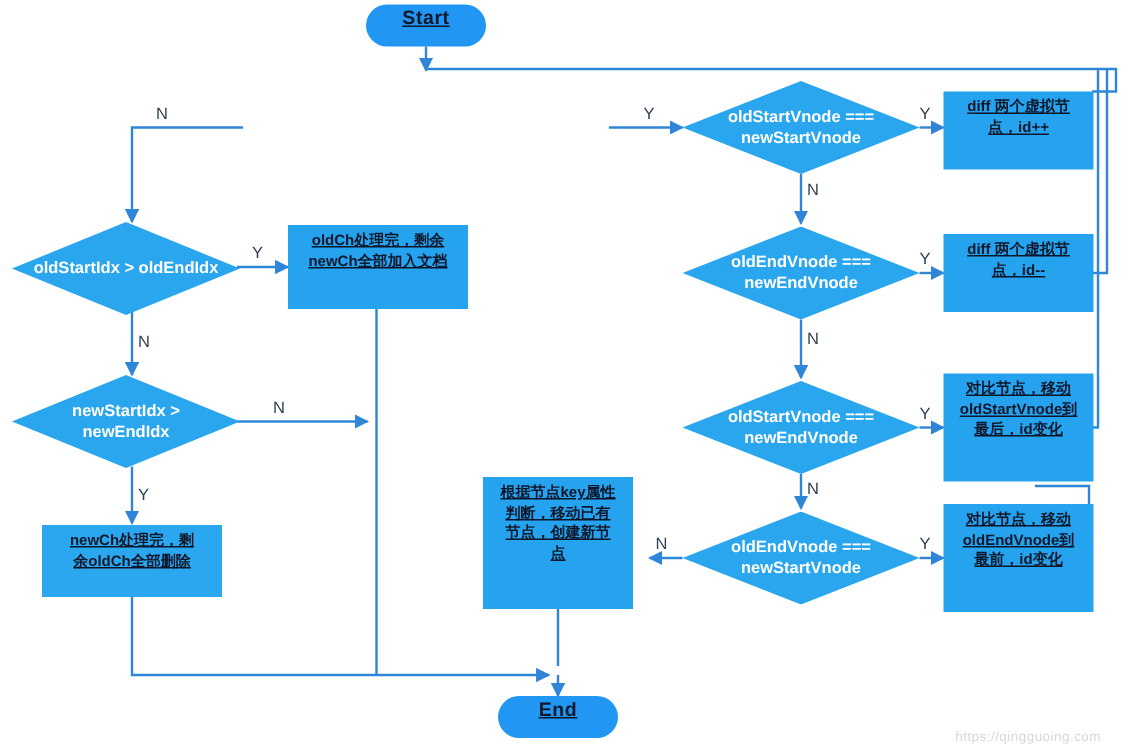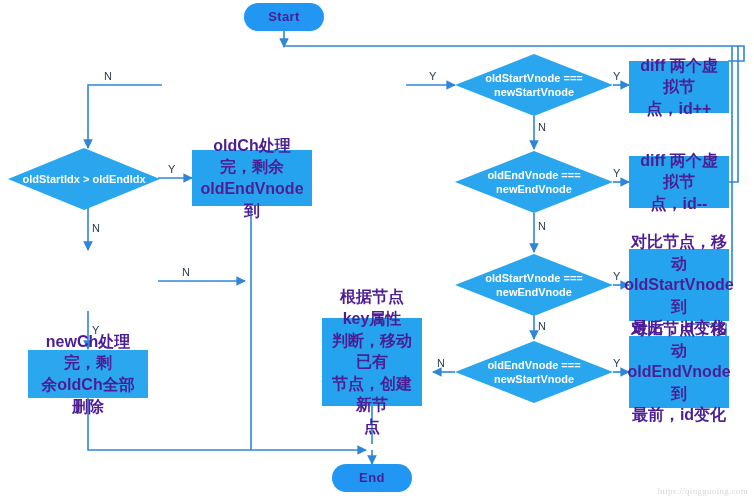--- a/index.html
+++ b/index.html
@@ -20,38 +20,39 @@
   #edges {
     position: absolute;
     left: 0;
     top: 0;
     width: 754px;
     height: 500px;
   }
   .node {
     position: absolute;
     box-sizing: border-box;
-    color: #4c1d95;
+    color: #0f172a;
     display: flex;
-    align-items: center;
+    align-items: flex-start;
     justify-content: center;
     text-align: center;
     line-height: 1.35;
     font-weight: bold;
     z-index: 3;
+    text-decoration: underline;
   }
   .terminator {
     background: #2196f3;
     border-radius: 16px;
     font-size: 13px;
     letter-spacing: .4px;
   }
   .process {
     background: #25a3ee;
-    font-size: 16px;
+    font-size: 10px;
     padding: 4px 6px;
   }
   .process.lighter {
     background: #2aa7ef;
   }
   .decision-wrap {
     position: absolute;
     z-index: 3;
   }
   .decision-shape {
@@ -80,27 +81,27 @@
   .edge-label {
     position: absolute;
     color: #2c3e50;
     font-size: 11px;
     font-weight: normal;
     z-index: 4;
     background: transparent;
   }
   #watermark {
     position: absolute;
-    right: 6px;
+    right: 20px;
     bottom: 4px;
     color: #d8d8d8;
     font-size: 9px;
     letter-spacing: .3px;
     z-index: 5;
-    font-family: Liberation Serif, serif;
+    font-family: Liberation Sans, sans-serif;
     text-align: center;
   }
 </style>
 </head>
 <body>
 
 <div id="canvas">
 
   <svg id="edges" viewBox="0 0 754 500" xmlns="http://www.w3.org/2000/svg">
     <defs>
@@ -160,23 +161,28 @@
   </div>
 
 
   <div class="decision-wrap" style="left:8px; top:148px; width:152px; height:62px;">
     <div class="decision-shape"></div>
     <div class="decision-label" style="white-space: pre-line; font-size:11px; padding:0 6px;">oldStartIdx &gt; oldEndIdx</div>
   </div>
 
   <div class="node process" style="left:192px; top:150px; width:120px; height:56px; white-space: pre-line;">
     <span>oldCh处理完，剩余
-oldEndVnode到</span>
-  </div>
-
+newCh全部加入文档</span>
+  </div>
+
+  <div class="decision-wrap" style="left:8px; top:250px; width:152px; height:62px;">
+    <div class="decision-shape"></div>
+    <div class="decision-label" style="white-space: pre-line; font-size:11px; padding:0 6px;">newStartIdx &gt;
+newEndIdx</div>
+  </div>
 
   <div class="node process lighter" style="left:28px; top:350px; width:120px; height:48px; white-space: pre-line;">
     <span>newCh处理完，剩
 余oldCh全部删除</span>
   </div>
 
   <div class="decision-wrap" style="left:455px; top:54px; width:158px; height:62px;">
     <div class="decision-shape"></div>
     <div class="decision-label" style="white-space: pre-line; font-size:11px; padding:0 4px;">oldStartVnode ===
 newStartVnode</div>

